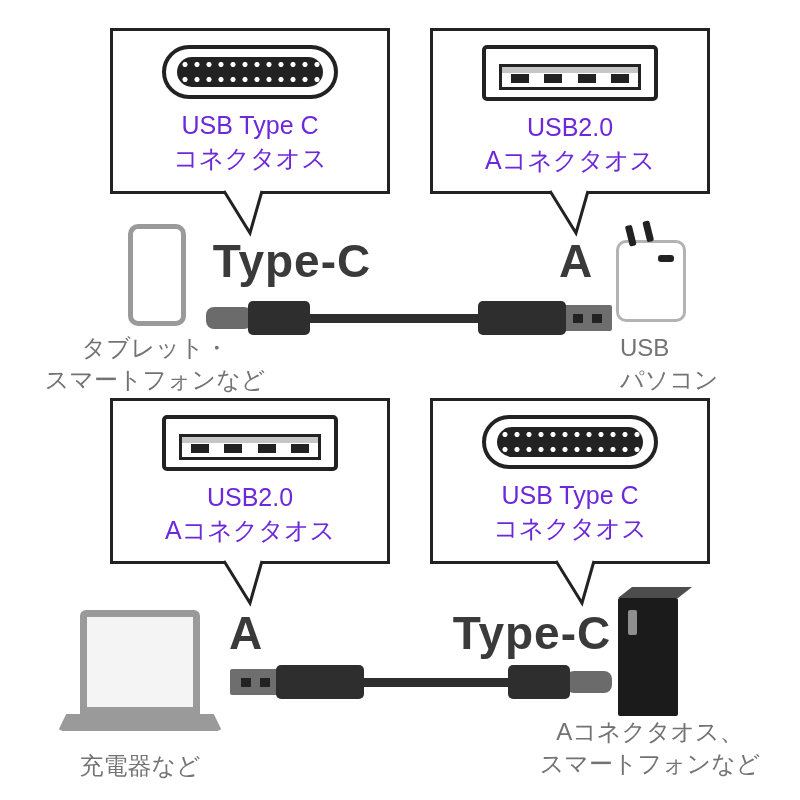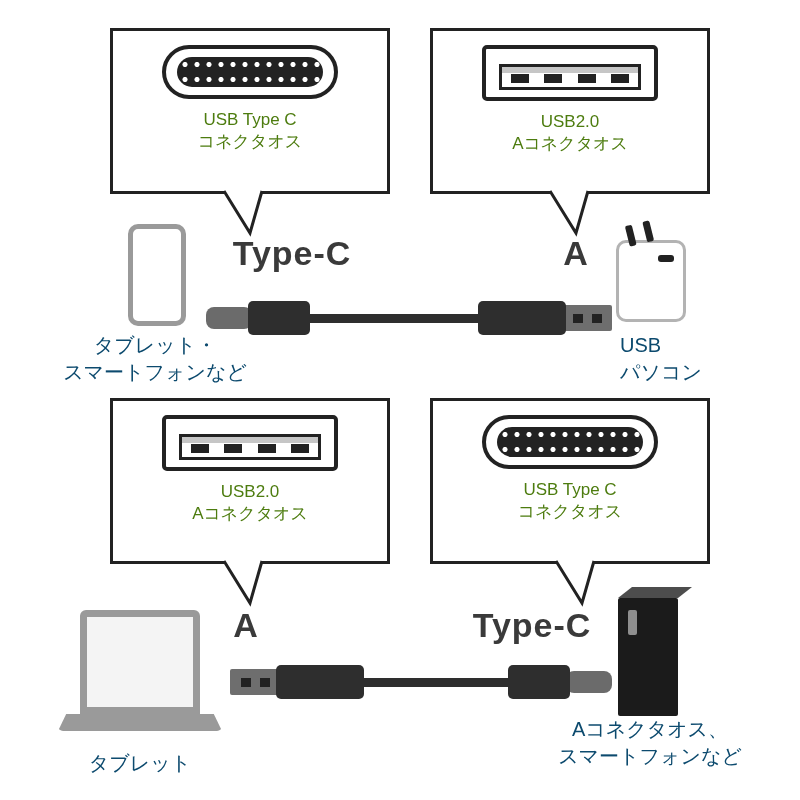--- a/index.html
+++ b/index.html
@@ -3,21 +3,21 @@
 <meta charset="utf-8">
 <style>
   * { box-sizing: border-box; margin: 0; padding: 0; }
   html,body { width: 800px; height: 800px; background: #fff; }
   body { font-family: "Liberation Sans", "DejaVu Sans", sans-serif; color: #111; }
   .canvas { position: relative; width: 800px; height: 800px; background: #fff; overflow: hidden; }
 
   
   .callout { position: absolute; width: 280px; height: 166px; background: #fff;
              border: 3px solid #222; text-align: center; padding-top: 12px; }
-  .callout-text { font-size: 17px; line-height: 1.32; color: #4d7c0f; }
+  .callout-text { font-size: 25px; line-height: 1.32; color: #6d28d9; }
   .tail { position: absolute; }
 
   
   .typec-outer { width: 176px; height: 54px; border: 4px solid #222; border-radius: 27px;
                  margin: 2px auto 10px; display: flex; align-items: center; justify-content: center; }
   .typec-inner { width: 146px; height: 30px; border-radius: 15px; background-color: #222;
                  background-image: radial-gradient(circle, #fff 2.2px, rgba(0,0,0,0) 2.9px);
                  background-size: 12px 15px; background-position: 2px 0; }
 
   
@@ -32,25 +32,25 @@
   .cable { position: absolute; height: 40px; display: flex; align-items: center; }
   .tip-c { width: 46px; height: 22px; background: #6b6b6b; border-radius: 8px; }
   .body-plug { width: 62px; height: 34px; background: #2e2e2e; border-radius: 5px; margin: 0 -4px; z-index: 1; }
   .cord { flex: 1; height: 9px; background: #2e2e2e; border-radius: 4px; }
   .body-a { width: 88px; height: 34px; background: #2e2e2e; border-radius: 5px; margin: 0 -4px; z-index: 1; }
   .tip-a { width: 50px; height: 26px; background: #6e6e6e; border-radius: 2px;
            display: flex; align-items: center; justify-content: center; gap: 9px; }
   .tip-a i { display: block; width: 10px; height: 9px; background: #222; }
 
   
-  .plug-label { position: absolute; font-size: 34px; font-weight: bold; color: #3a3a3a;
+  .plug-label { position: absolute; font-size: 46px; font-weight: bold; color: #3a3a3a;
                 text-align: center; letter-spacing: 1px; }
 
   
-  .jp-label { position: absolute; font-size: 20px; line-height: 1.35; color: #0c4a6e;
+  .jp-label { position: absolute; font-size: 24px; line-height: 1.35; color: #737373;
               white-space: pre-line; }
   .center { text-align: center; }
 
   
   .phone { position: absolute; left: 128px; top: 224px; width: 58px; height: 102px;
            border: 5px solid #9a9a9a; border-radius: 10px; background: #fff; }
 
   .charger { position: absolute; left: 616px; top: 240px; width: 70px; height: 82px;
              background: #fff; border: 3px solid #b3b3b3; border-radius: 10px; }
   .charger .prongs { position: absolute; top: -20px; left: 8px; display: flex; gap: 11px;
@@ -186,17 +186,17 @@
     <div class="cord"></div>
     <div class="body-plug"></div>
     <div class="tip-c"></div>
   </div>
 
   <div class="blackbox">
     <div class="topface"></div>
     <div class="slot"></div>
   </div>
 
-  <div class="jp-label center" style="left:58px; top:750px; width:164px;">タブレット</div>
+  <div class="jp-label center" style="left:58px; top:750px; width:164px;">充電器など</div>
   <div class="jp-label center" style="left:508px; top:716px; width:284px;">Aコネクタオス、
 スマートフォンなど</div>
 
 </div>
 
 </body></html>

